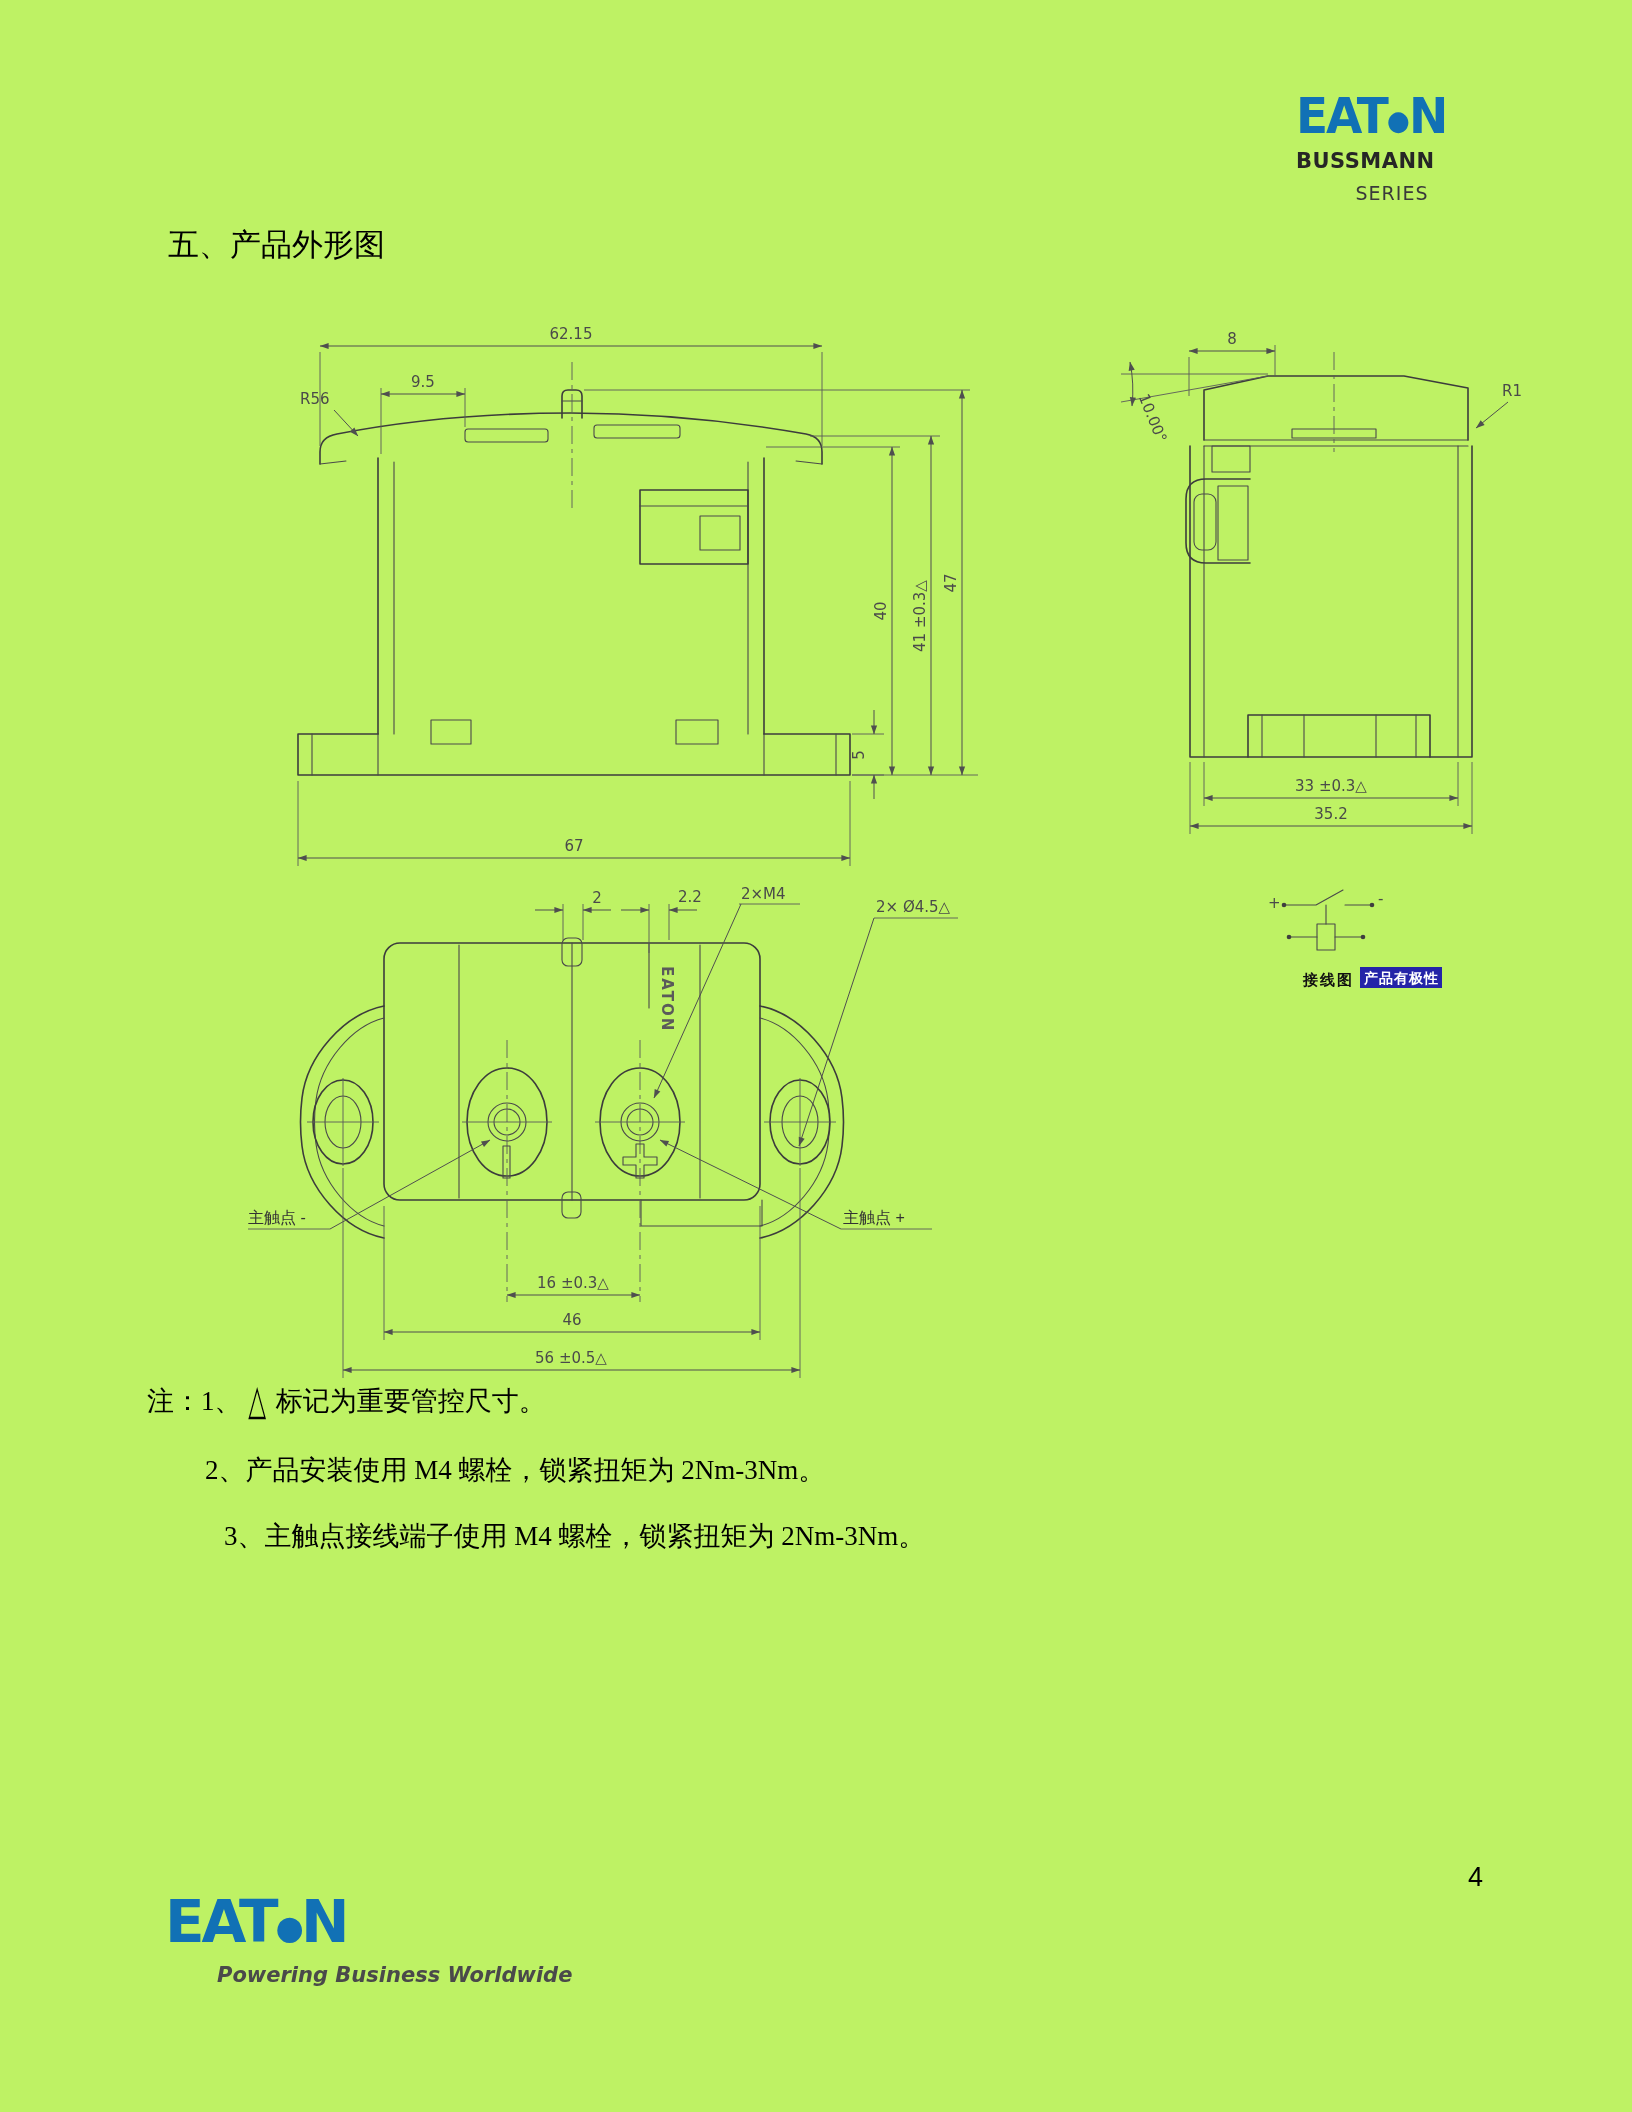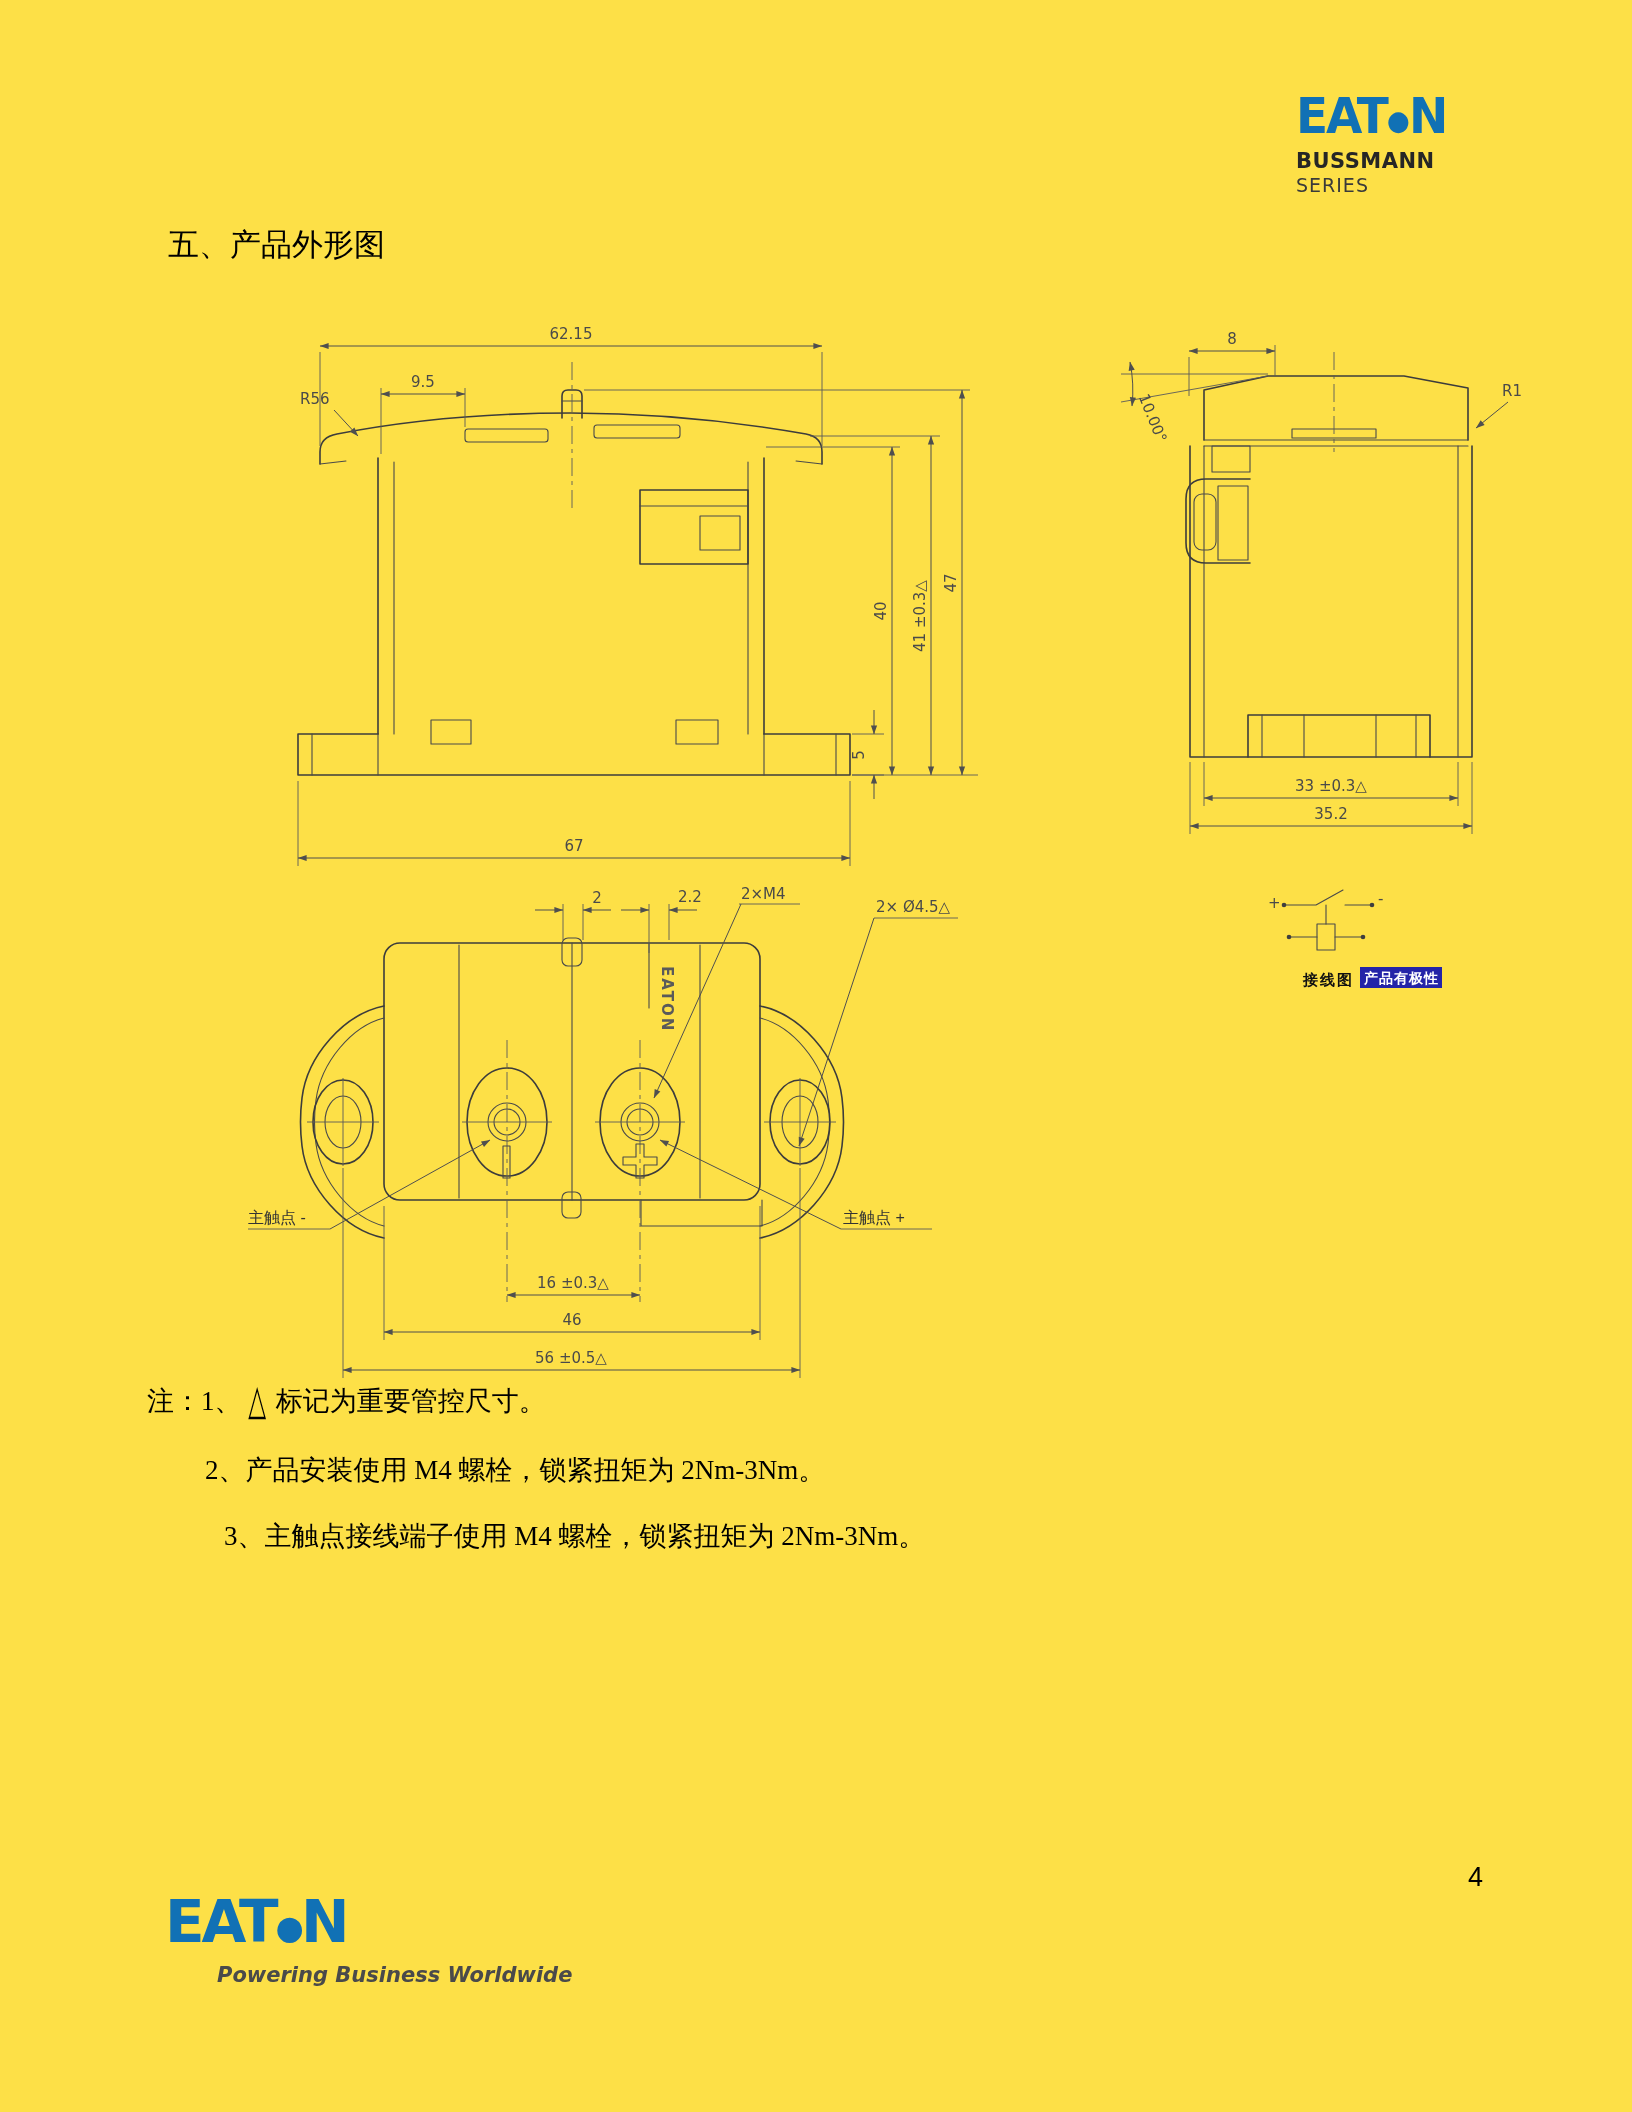--- a/index.html
+++ b/index.html
@@ -1,26 +1,26 @@
 <!DOCTYPE html>
 <html><head>
 <meta charset="utf-8">
 <style>
   html,body{margin:0;padding:0;background:#fff;}
-  .page{position:relative;width:1632px;height:2112px;background:#fde047;overflow:hidden;
+  .page{position:relative;width:1632px;height:2112px;background:#bef264;overflow:hidden;
         font-family:"Liberation Sans",sans-serif;}
   
   .brand-top{position:absolute;left:1296px;top:92px;width:192px;text-align:left;}
   .eaton-word{color:#1171b5;font-family:"DejaVu Sans",sans-serif;font-weight:900;
               font-size:47px;line-height:1;letter-spacing:-2px;transform:scaleY(1.04);}
   .eaton-word .dot{font-size:.56em;vertical-align:.10em;letter-spacing:-1px;}
   .bussmann{color:#262626;font-family:"DejaVu Sans",sans-serif;font-weight:700;
             font-size:21px;line-height:1;letter-spacing:0.5px;margin-top:12px;}
   .series{color:#3a3a3a;font-family:"DejaVu Sans",sans-serif;font-weight:500;
-          font-size:19px;line-height:1;letter-spacing:1px;text-align:left;margin-top:4px;}
+          font-size:19px;line-height:1;letter-spacing:1px;text-align:center;margin-top:12px;}
   
   .section-title{position:absolute;left:168px;top:224px;font-family:"Liberation Serif",serif;
                  font-size:31px;color:#000;}
   .note-line{position:absolute;font-family:"Liberation Serif",serif;font-size:27px;color:#000;
              white-space:nowrap;}
   .note-tri{display:inline-block;transform:scaleY(1.45) scaleX(0.8);font-size:29px;
             margin:0 8px 0 4px;font-family:"DejaVu Sans",sans-serif;}
   
   .brand-bottom{position:absolute;left:165px;top:1893px;}
   .eaton-big{color:#1171b5;font-family:"DejaVu Sans",sans-serif;font-weight:900;

